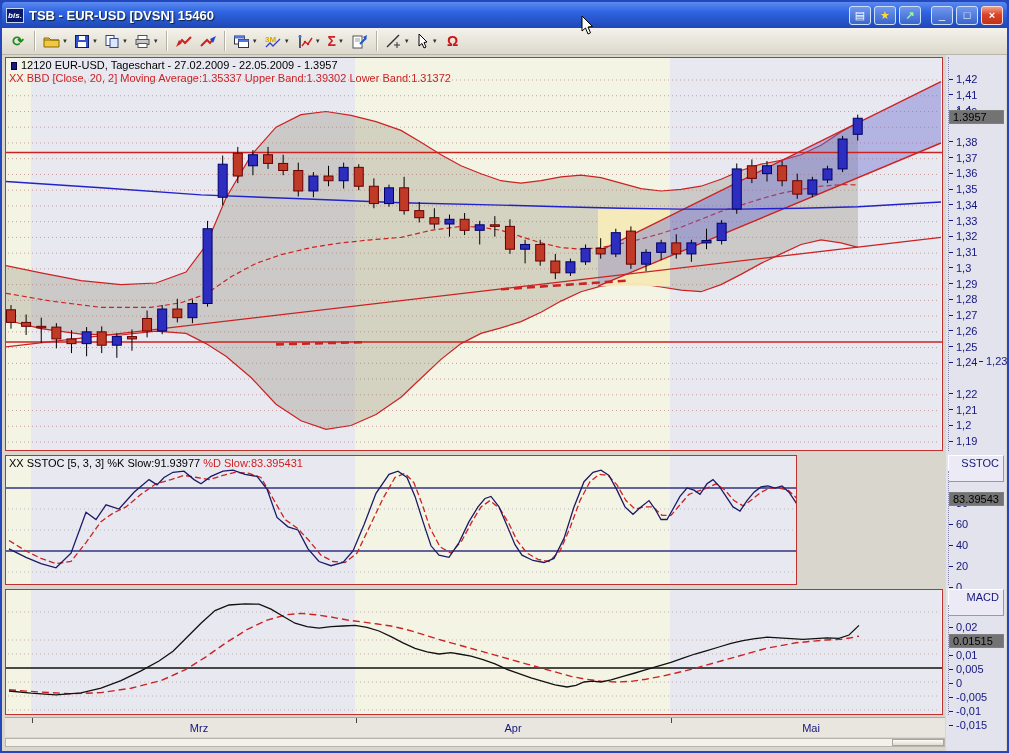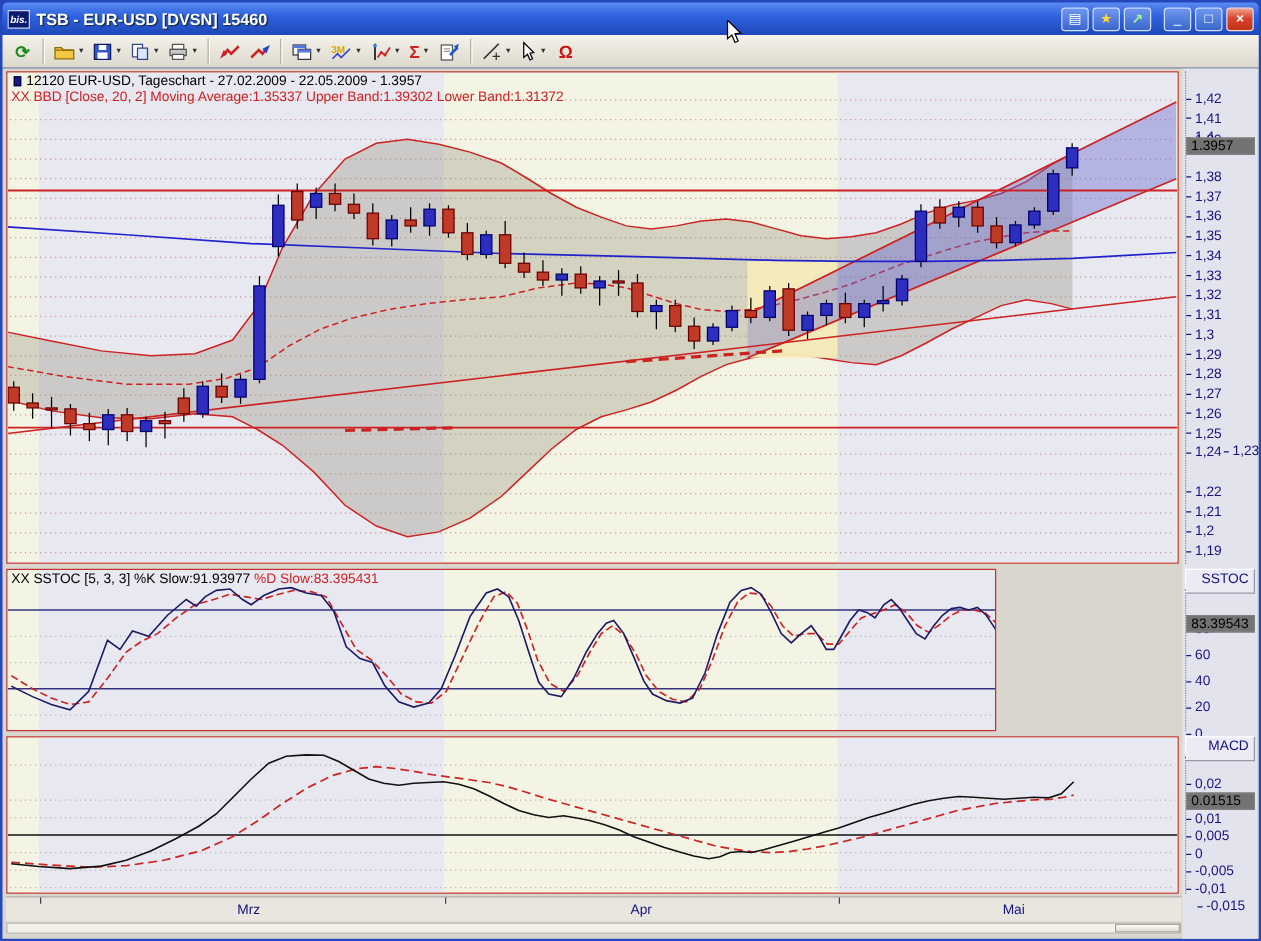--- a/index.html
+++ b/index.html
@@ -25,21 +25,21 @@
   .tbsep{width:2px;height:20px;border-left:1px solid #b5b1a5;border-right:1px solid #fff;margin:0 4px;}
   .dd{font-size:6px;color:#333;margin-left:2px;}
   .glyph{font-size:14px;line-height:14px;}
   #content{position:absolute;left:2px;top:55px;right:2px;bottom:2px;background:#d9d6ce;}
   .panel{position:absolute;border:1px solid #c03030;overflow:hidden;background:#f4f4e5;}
   .legend{position:absolute;left:3px;top:1px;font-size:11px;white-space:nowrap;z-index:30;}
   .legend .row{height:13px;line-height:13px;}
   .cicon{display:inline-block;width:6px;height:8px;background:#1a1a7e;border:1px solid #000050;margin:0 4px 0 2px;vertical-align:-1px;}
   #axiscol{position:absolute;left:944px;top:0;width:60px;bottom:0;background:#e3e3ee;}
   .axisblock{position:absolute;left:2px;width:56px;border-left:1px dotted #8888aa;}
-  .axhead{position:absolute;left:2px;width:56px;height:20px;background:#eceaf4;border:1px solid #fff;
+  .axhead{position:absolute;left:2px;width:56px;height:27px;background:#eceaf4;border:1px solid #fff;
     border-bottom:1px solid #9a98a8;border-right-color:#9a98a8;color:#15157e;font-size:11px;
     text-align:right;padding:1px 4px 0 0;}
   .atick{position:absolute;display:flex;align-items:center;height:12px;color:#15157e;font-size:11px;left:0;}
   .atick i{width:4px;height:1px;background:#15157e;margin-right:3px;}
   .valbox{position:absolute;left:0;width:55px;height:14px;background:#737373;border:1px solid #808080;
     color:#000;font-size:11px;line-height:12px;padding-left:3px;z-index:5;}
   #timeaxis{position:absolute;left:3px;top:662px;width:940px;height:20px;background:#e8e6df;border-top:1px solid #aaa;}
   #timeaxis .tick{position:absolute;top:0;width:1px;height:5px;background:#444;}
   #timeaxis .tlabel{position:absolute;top:4px;color:#15157e;font-size:11px;transform:translateX(-50%);}
   #scrollbar{position:absolute;left:3px;top:683px;width:940px;height:9px;background:#f2f1ea;
@@ -424,21 +424,21 @@
           <div class="valbox" style="top: 21.43px;">83.39543</div>
         </div>
       <div class="axhead" style="top:534px;">MACD</div>
       <div class="axisblock" id="ax-macd" style="top:550px;height:110px;">
           <div class="atick" style="top: 16px;"><i></i>0,02</div>
           <div class="atick" style="top: 44px;"><i></i>0,01</div>
           <div class="atick" style="top: 58px;"><i></i>0,005</div>
           <div class="atick" style="top: 72px;"><i></i>0</div>
           <div class="atick" style="top: 86px;"><i></i>-0,005</div>
           <div class="atick" style="top: 100px;"><i></i>-0,01</div>
-          <div class="atick" style="top: 114px; margin-left: 9px;"><i></i>-0,015</div>
+          <div class="atick" style="top: 114px;"><i></i>-0,015</div>
           <div class="valbox" style="top: 28.58px;">0.01515</div>
         </div>
     </div>
   </div>
 
   <svg id="cursor" style="left:581px;top:16px;" width="14" height="20">
     <polygon points="1,0 1,15 4.5,12 7,18 9.5,16.8 7,11 11.5,10.5" fill="#fff" stroke="#000" stroke-width="1"></polygon>
   </svg>
 </div>
 

